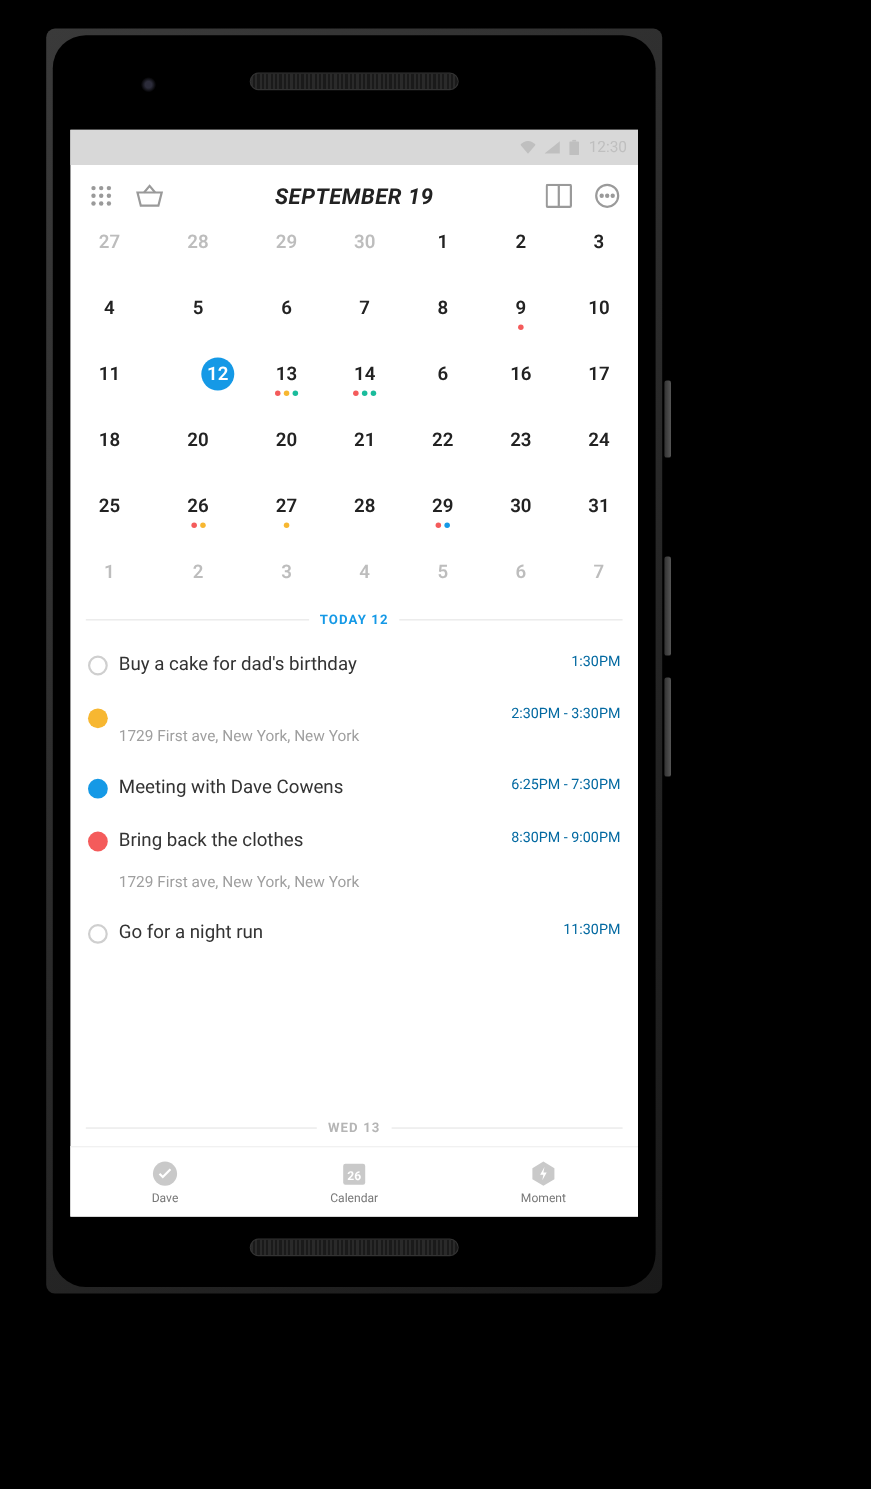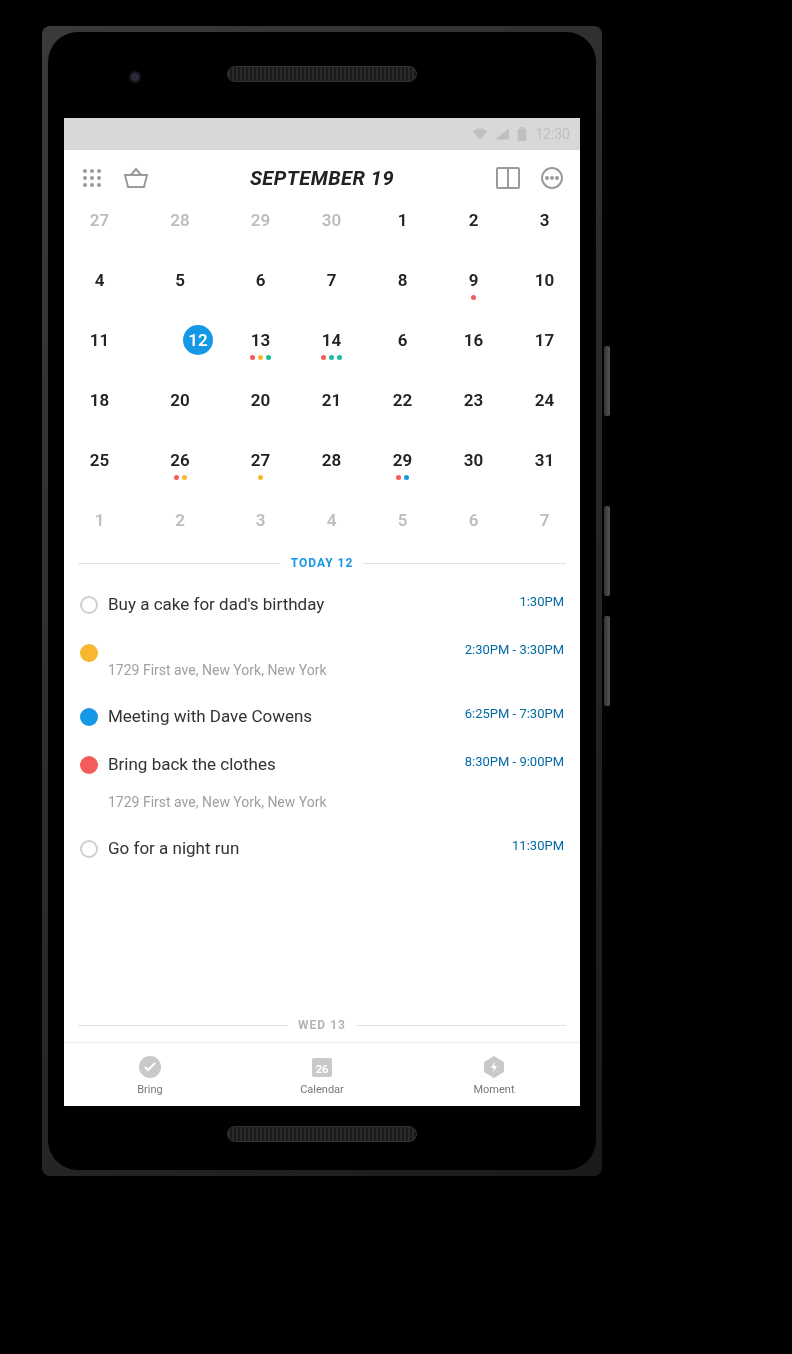--- a/index.html
+++ b/index.html
@@ -428,21 +428,21 @@
       </div>
 
       <div class="bottom-nav">
         <div class="nav-item">
           <div class="nav-icon">
             <svg width="24" height="24" viewBox="0 0 24 24">
                 <circle cx="12" cy="12" r="11" fill="#c9c9c9"></circle>
                 <path d="M7 12l3 3 7-7" stroke="#fff" stroke-width="2" fill="none"></path>
               </svg>
           </div>
-          <div class="nav-label">Bring</div>
+          <div class="nav-label">Dave</div>
         </div>
         <div class="nav-item">
           <div class="nav-icon">
             <svg width="24" height="24" viewBox="0 0 24 24">
                 <rect x="2" y="3" width="20" height="19" rx="2" fill="#c9c9c9"></rect>
                 <text x="12" y="18" text-anchor="middle" font-size="11" fill="#fff" font-weight="700">26</text>
               </svg>
           </div>
           <div class="nav-label">Calendar</div>
         </div>

